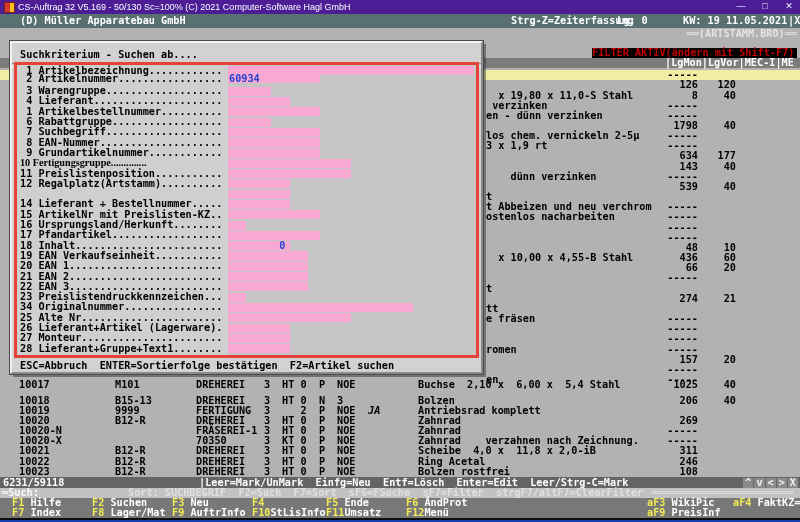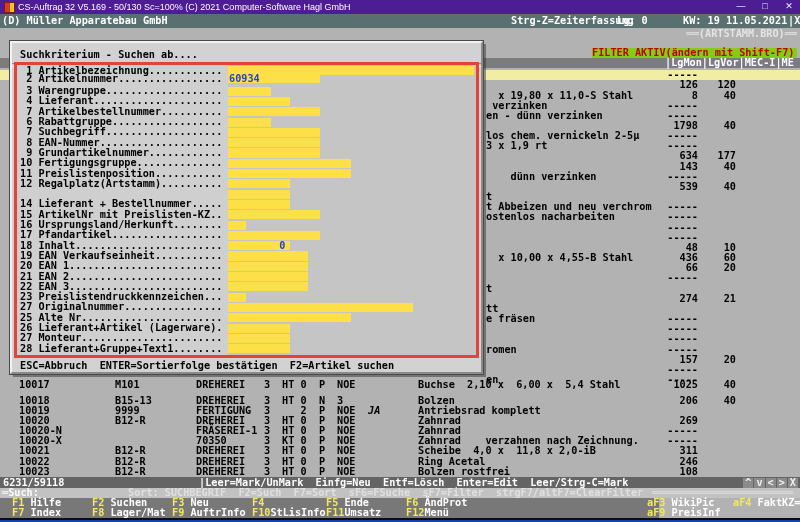--- a/index.html
+++ b/index.html
@@ -16,21 +16,21 @@
           font-family:"Liberation Sans",sans-serif;font-weight:normal;font-size:9px;line-height:13px;}
   
   .topbar{position:absolute;left:0;top:14px;width:800px;height:14px;background:#587070;color:#fff;}
   .topbar span{position:absolute;top:1.5px;white-space:pre;}
   
   .browserow{position:absolute;left:0;top:28px;width:800px;height:11px;color:#e4e4e4;}
   .browserow span{position:absolute;right:3px;top:1px;white-space:pre;}
   
   .filterrow{position:absolute;left:0;top:47.7px;width:800px;height:10.2px;}
   .filterbanner{position:absolute;left:592px;top:0;width:205px;height:10.2px;
-          background:#84cc16;color:#c00000;white-space:pre;}
+          background:#000000;color:#c00000;white-space:pre;}
   
   .colhead{position:absolute;left:0;top:57.9px;width:800px;height:10.3px;background:#7c7c7c;color:#fff;}
   .colhead span{position:absolute;left:665px;top:0;white-space:pre;}
   
   .bgrow{position:absolute;left:0;width:800px;height:10.16px;}
   .bgrow.hl{background:#f1eda3;}
   .frag{position:absolute;left:486px;top:0;white-space:pre;}
   .lgmon{position:absolute;left:612px;top:0;width:86px;text-align:right;white-space:pre;}
   .lgvor{position:absolute;left:702px;top:0;width:34px;text-align:right;white-space:pre;}
   
@@ -43,37 +43,37 @@
           background:#d2d2d2;border:2px solid;border-color:#f2f2f2 #8a8a8a #8a8a8a #f2f2f2;
           outline:1px solid #4a4a4a;box-shadow:3px 3px 0 rgba(40,40,40,0.45);z-index:5;}
   .dlg-title{position:absolute;left:8px;top:7px;white-space:pre;}
   .dlg-groove{position:absolute;left:0px;top:20px;width:469px;height:2px;
           border-top:1px solid #8e8e8e;border-bottom:1px solid #f4f4f4;}
   .redbox{position:absolute;left:2px;top:18.5px;width:465px;height:296px;box-sizing:border-box;
           border:3px solid #e7423a;background:#cfcfcf;}
   .fieldzone{position:absolute;left:211px;top:0;right:0;bottom:0;background:#c5c5c5;}
   .ditem{position:absolute;left:0;width:506px;height:10.3px;}
   .dlabel{position:absolute;left:3px;top:0;white-space:pre;}
-  .dfield{position:absolute;left:211px;top:0.5px;height:9.2px;background:#fde047;}
+  .dfield{position:absolute;left:211px;top:0.5px;height:9.2px;background:#f9a8d4;}
   .dvalue{position:absolute;top:0;color:#2343cf;white-space:pre;}
   .dvalue.vleft{left:1px;} .dvalue.vright{right:4px;}
   .dlg-footer{position:absolute;left:8px;top:318px;white-space:pre;}
   
   .statusbar{position:absolute;left:0;top:477px;width:800px;height:10.9px;background:#646464;color:#fff;}
   .statusbar span{position:absolute;top:0.5px;white-space:pre;}
   .navcluster{position:absolute;right:2px;top:0.5px;white-space:pre;color:#f0f0f0;}
   .navcluster b{font-weight:bold;background:#8b8b8b;padding:0 2px;margin-left:1px;display:inline-block;}
   
   .suchline{position:absolute;left:0;top:487.9px;width:800px;height:10.2px;background:#c2c2c2;}
   .suchline span{position:absolute;top:0;white-space:pre;}
   .such-left{left:2px;color:#fbfbfb;}
   .such-rest{left:128px;color:#e0e0e0;}
   .such-fill{left:652px;color:#e0e0e0;}
   
-  .fbar{position:absolute;left:0;width:659px;height:10.2px;background:#787878;color:#fff;}
+  .fbar{position:absolute;left:0;width:800px;height:10.2px;background:#787878;color:#fff;}
   .fbar1{top:498px;} .fbar2{top:508.2px;}
   .fkey{position:absolute;top:0;white-space:pre;}
   .fkey .k{color:#f3ea56;}
   .fkey .l{color:#ffffff;}
   .bottombar{position:absolute;left:0;top:518.4px;width:800px;height:3.6px;background:#0d0d0d;
           border-bottom:2px solid #173fae;box-sizing:border-box;}
 </style>
 </head>
 <body>
 
@@ -81,21 +81,21 @@
 
   <div class="titlebar">
     <div class="appicon"></div>
     <div class="apptitle">CS-Auftrag 32 V5.169 - 50/130 Sc=100% (C) 2021 Computer-Software Hagl GmbH</div>
     <div class="wbtn" style="left:730px;">—</div>
     <div class="wbtn" style="left:754px;">□</div>
     <div class="wbtn" style="left:778px;">✕</div>
   </div>
 
   <div class="topbar">
-    <span style="left:2px;">(D) Müller Apparatebau GmbH</span>
+    <span style="left:20px;">(D) Müller Apparatebau GmbH</span>
     <span style="left:487px;margin-left:24px;">Strg-Z=Zeiterfassung</span>
     <span style="left:617px;">Lg: 0</span>
     <span style="left:683px;">KW: 19 11.05.2021</span>
     <span style="left:788px;">|X</span>
   </div>
 
   <div class="browserow">
     <span>══(ARTSTAMM.BRO)══</span>
   </div>
 
@@ -403,40 +403,40 @@
           </div>
           <div class="ditem" style="top: 21.6px;">
             <span class="dlabel"> 3 Warengruppe...................</span>
             <div class="dfield" style="width: 43.05px;"></div>
           </div>
           <div class="ditem" style="top: 31.9px;">
             <span class="dlabel"> 4 Lieferant.....................</span>
             <div class="dfield" style="width: 61.5px;"></div>
           </div>
           <div class="ditem" style="top: 42.2px;">
-            <span class="dlabel"> 7 Artikelbestellnummer..........</span>
+            <span class="dlabel"> 1 Artikelbestellnummer..........</span>
             <div class="dfield" style="width: 92.25px;"></div>
           </div>
           <div class="ditem" style="top: 52.5px;">
             <span class="dlabel"> 6 Rabattgruppe..................</span>
             <div class="dfield" style="width: 43.05px;"></div>
           </div>
           <div class="ditem" style="top: 62.8px;">
             <span class="dlabel"> 7 Suchbegriff...................</span>
             <div class="dfield" style="width: 92.25px;"></div>
           </div>
           <div class="ditem" style="top: 73.1px;">
             <span class="dlabel"> 8 EAN-Nummer....................</span>
             <div class="dfield" style="width: 92.25px;"></div>
           </div>
           <div class="ditem" style="top: 83.4px;">
             <span class="dlabel"> 9 Grundartikelnummer............</span>
             <div class="dfield" style="width: 92.25px;"></div>
           </div>
-          <div class="ditem" style="top: 93.7px;">
+          <div class="ditem" style="top: 93.7px; font-family: Liberation Serif, serif;">
             <span class="dlabel">10 Fertigungsgruppe..............</span>
             <div class="dfield" style="width: 123px;"></div>
           </div>
           <div class="ditem" style="top: 104px;">
             <span class="dlabel">11 Preislistenposition...........</span>
             <div class="dfield" style="width: 123px;"></div>
           </div>
           <div class="ditem" style="top: 114.3px;">
             <span class="dlabel">12 Regalplatz(Artstamm)..........</span>
             <div class="dfield" style="width: 61.5px;"></div>
@@ -480,21 +480,21 @@
           </div>
           <div class="ditem" style="top: 217.3px;">
             <span class="dlabel">22 EAN 3.........................</span>
             <div class="dfield" style="width: 79.95px;"></div>
           </div>
           <div class="ditem" style="top: 227.6px;">
             <span class="dlabel">23 Preislistendruckkennzeichen...</span>
             <div class="dfield" style="width: 18.45px;"></div>
           </div>
           <div class="ditem" style="top: 237.9px;">
-            <span class="dlabel">27 Originalnummer................</span>
+            <span class="dlabel">34 Originalnummer................</span>
             <div class="dfield" style="width: 184.5px;"></div>
           </div>
           <div class="ditem" style="top: 248.2px;">
             <span class="dlabel">25 Alte Nr.......................</span>
             <div class="dfield" style="width: 123px;"></div>
           </div>
           <div class="ditem" style="top: 258.5px;">
             <span class="dlabel">26 Lieferant+Artikel (Lagerware).</span>
             <div class="dfield" style="width: 61.5px;"></div>
           </div>

